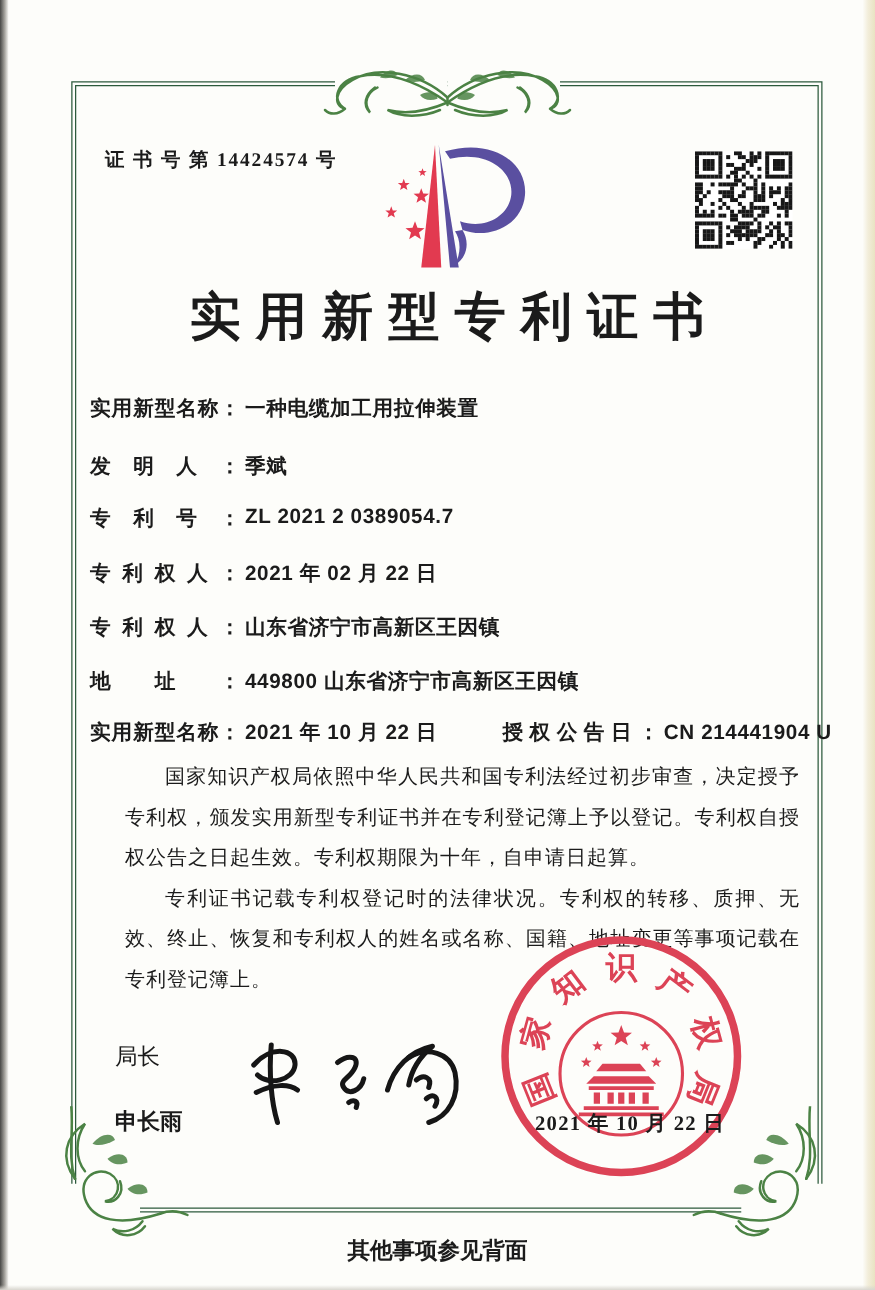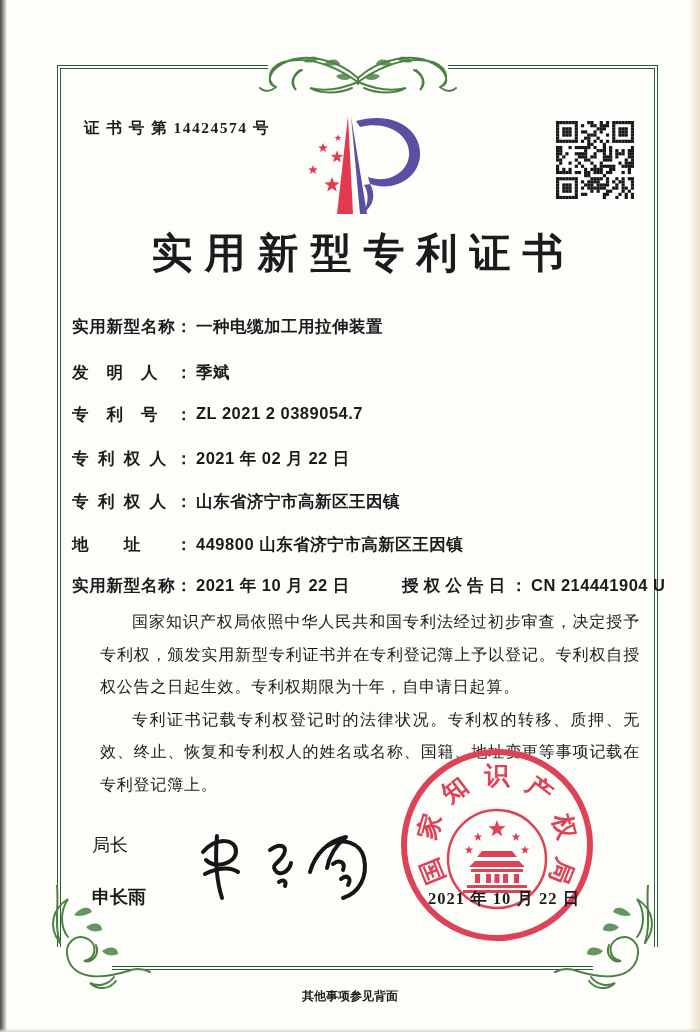--- a/index.html
+++ b/index.html
@@ -59,21 +59,21 @@
   .seal .em-line{fill:none;stroke:var(--seal-red);stroke-width:2.5;}
   .seal .em-fill{fill:var(--seal-red);}
   .seal text{fill:var(--seal-red);font-size:25px;font-weight:700;
     font-family:"Liberation Serif","DejaVu Serif",serif;}
   .seal-date{position:absolute;left:428px;top:888px;font-size:16.5px;font-weight:700;
     letter-spacing:1px;z-index:3;}
 
   .page-number{position:absolute;left:57px;top:941px;width:601px;text-align:center;
     font-size:13.5px;font-weight:600;}
   .back-note{position:absolute;left:0;top:988px;width:700px;text-align:center;
-    font-size:12px;font-weight:700;}
+    font-size:18px;font-weight:700;}
 
   .ornament{position:absolute;}
   .orn-stroke{fill:none;stroke:var(--ornament-green);stroke-width:2;stroke-linecap:round;}
   .orn-leaf{fill:var(--ornament-green);opacity:0.85;}
   .orn-mask{fill:#fdfdfa;}
   .qr-dark{fill:#171717;}
 </style>
 </head>
 <body>
 

